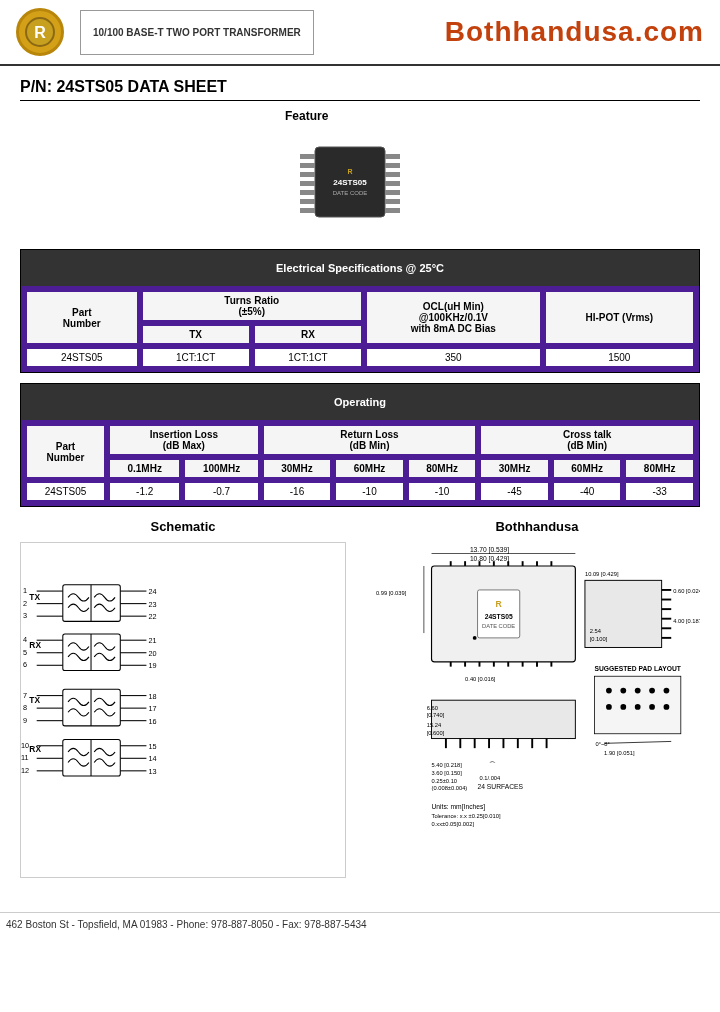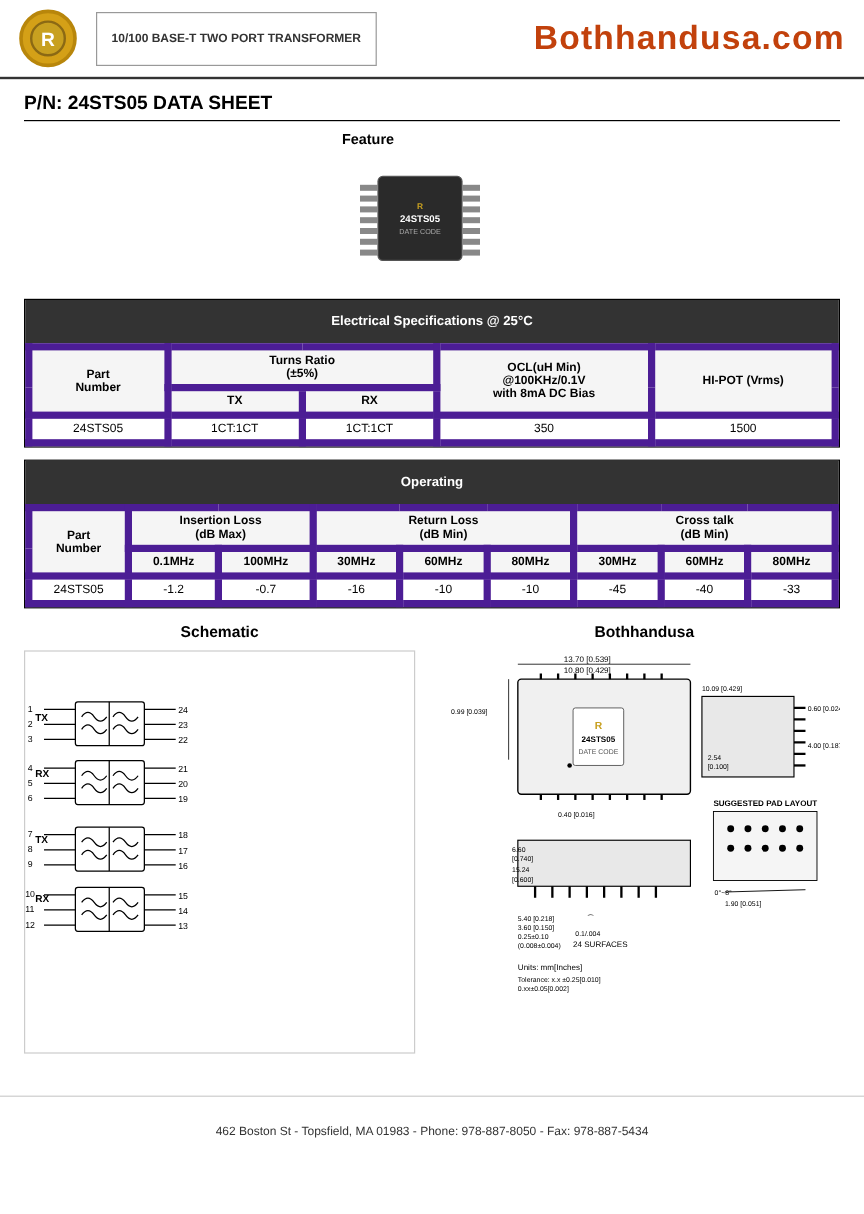--- a/index.html
+++ b/index.html
@@ -148,25 +148,24 @@
     }
     .diagram-label {
       font-weight: bold;
       font-size: 13px;
       text-align: center;
       margin-bottom: 8px;
     }
 
     
     .footer {
-      text-align: center;
       font-size: 10px;
       color: #333;
       margin-top: 20px;
-      padding: 24px;
+      padding: 6px;
       border-top: 1px solid #ccc;
     }
 
     
     .schematic-svg {
       width: 100%;
     }
     .mechanical-svg {
       width: 100%;
     }

